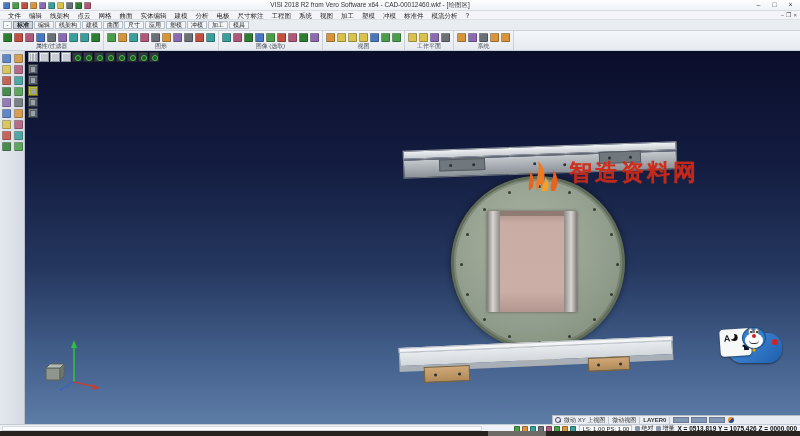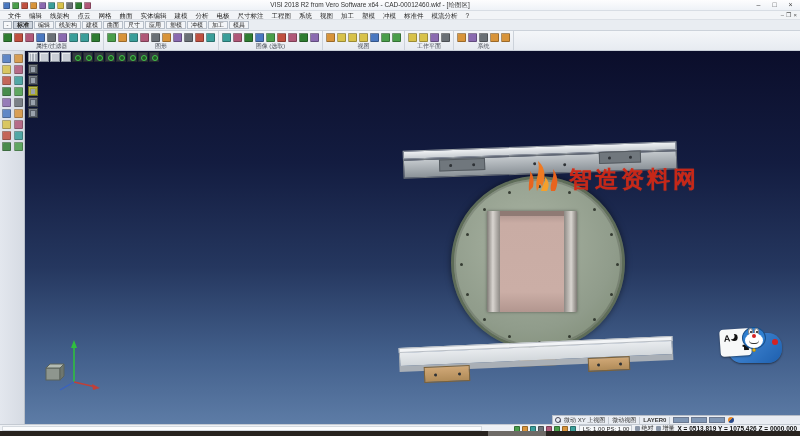--- a/index.html
+++ b/index.html
@@ -92,21 +92,21 @@
   .bottomslab .m { position:absolute; left:0; top:5px; width:274px; height:13px;
     background:linear-gradient(#e8ebee,#d2d7db); border-left:1px solid #a8aeb4; border-right:1px solid #a8aeb4; }
   .bottomslab .b { position:absolute; left:0; top:18px; width:274px; height:6px; background:#a9afb6; }
   .pad { position:absolute; background:linear-gradient(#d0a877,#b08b58); border:1px solid #7d6238; transform:rotate(-2.5deg); }
   .hub { position:absolute; left:503px; top:294px; width:18px; height:10px; border-radius:45%;
     background:#39403a; border:1px solid #20261f; }
   .midblock { position:absolute; left:494px; top:299px; width:37px; height:16px; transform:rotate(-2.5deg);
     background:linear-gradient(#cdb494,#b39a77); border:1px solid #8a744f; }
 
   
-  .watermark { position:absolute; left:500px; top:106px; display:flex; align-items:flex-end; gap:8px; pointer-events:none; }
+  .watermark { position:absolute; left:500px; top:106px; display:flex; align-items:flex-start; gap:8px; pointer-events:none; }
   .wm-text { font-size:23px; font-weight:bold; letter-spacing:3px; color:rgba(205,35,20,.88);
     text-shadow:0 0 1px rgba(255,90,40,.6); }
 
   
   .triad { position:absolute; left:15px; top:283px; }
 
   
   .sticker { position:absolute; left:695px; top:274px; width:64px; height:44px; }
   .stk-pill { position:absolute; left:8px; top:8px; width:54px; height:30px; border-radius:14px;
     background:linear-gradient(135deg,#4c92de,#1d5fae); box-shadow:0 1px 2px rgba(0,0,0,.5); }

